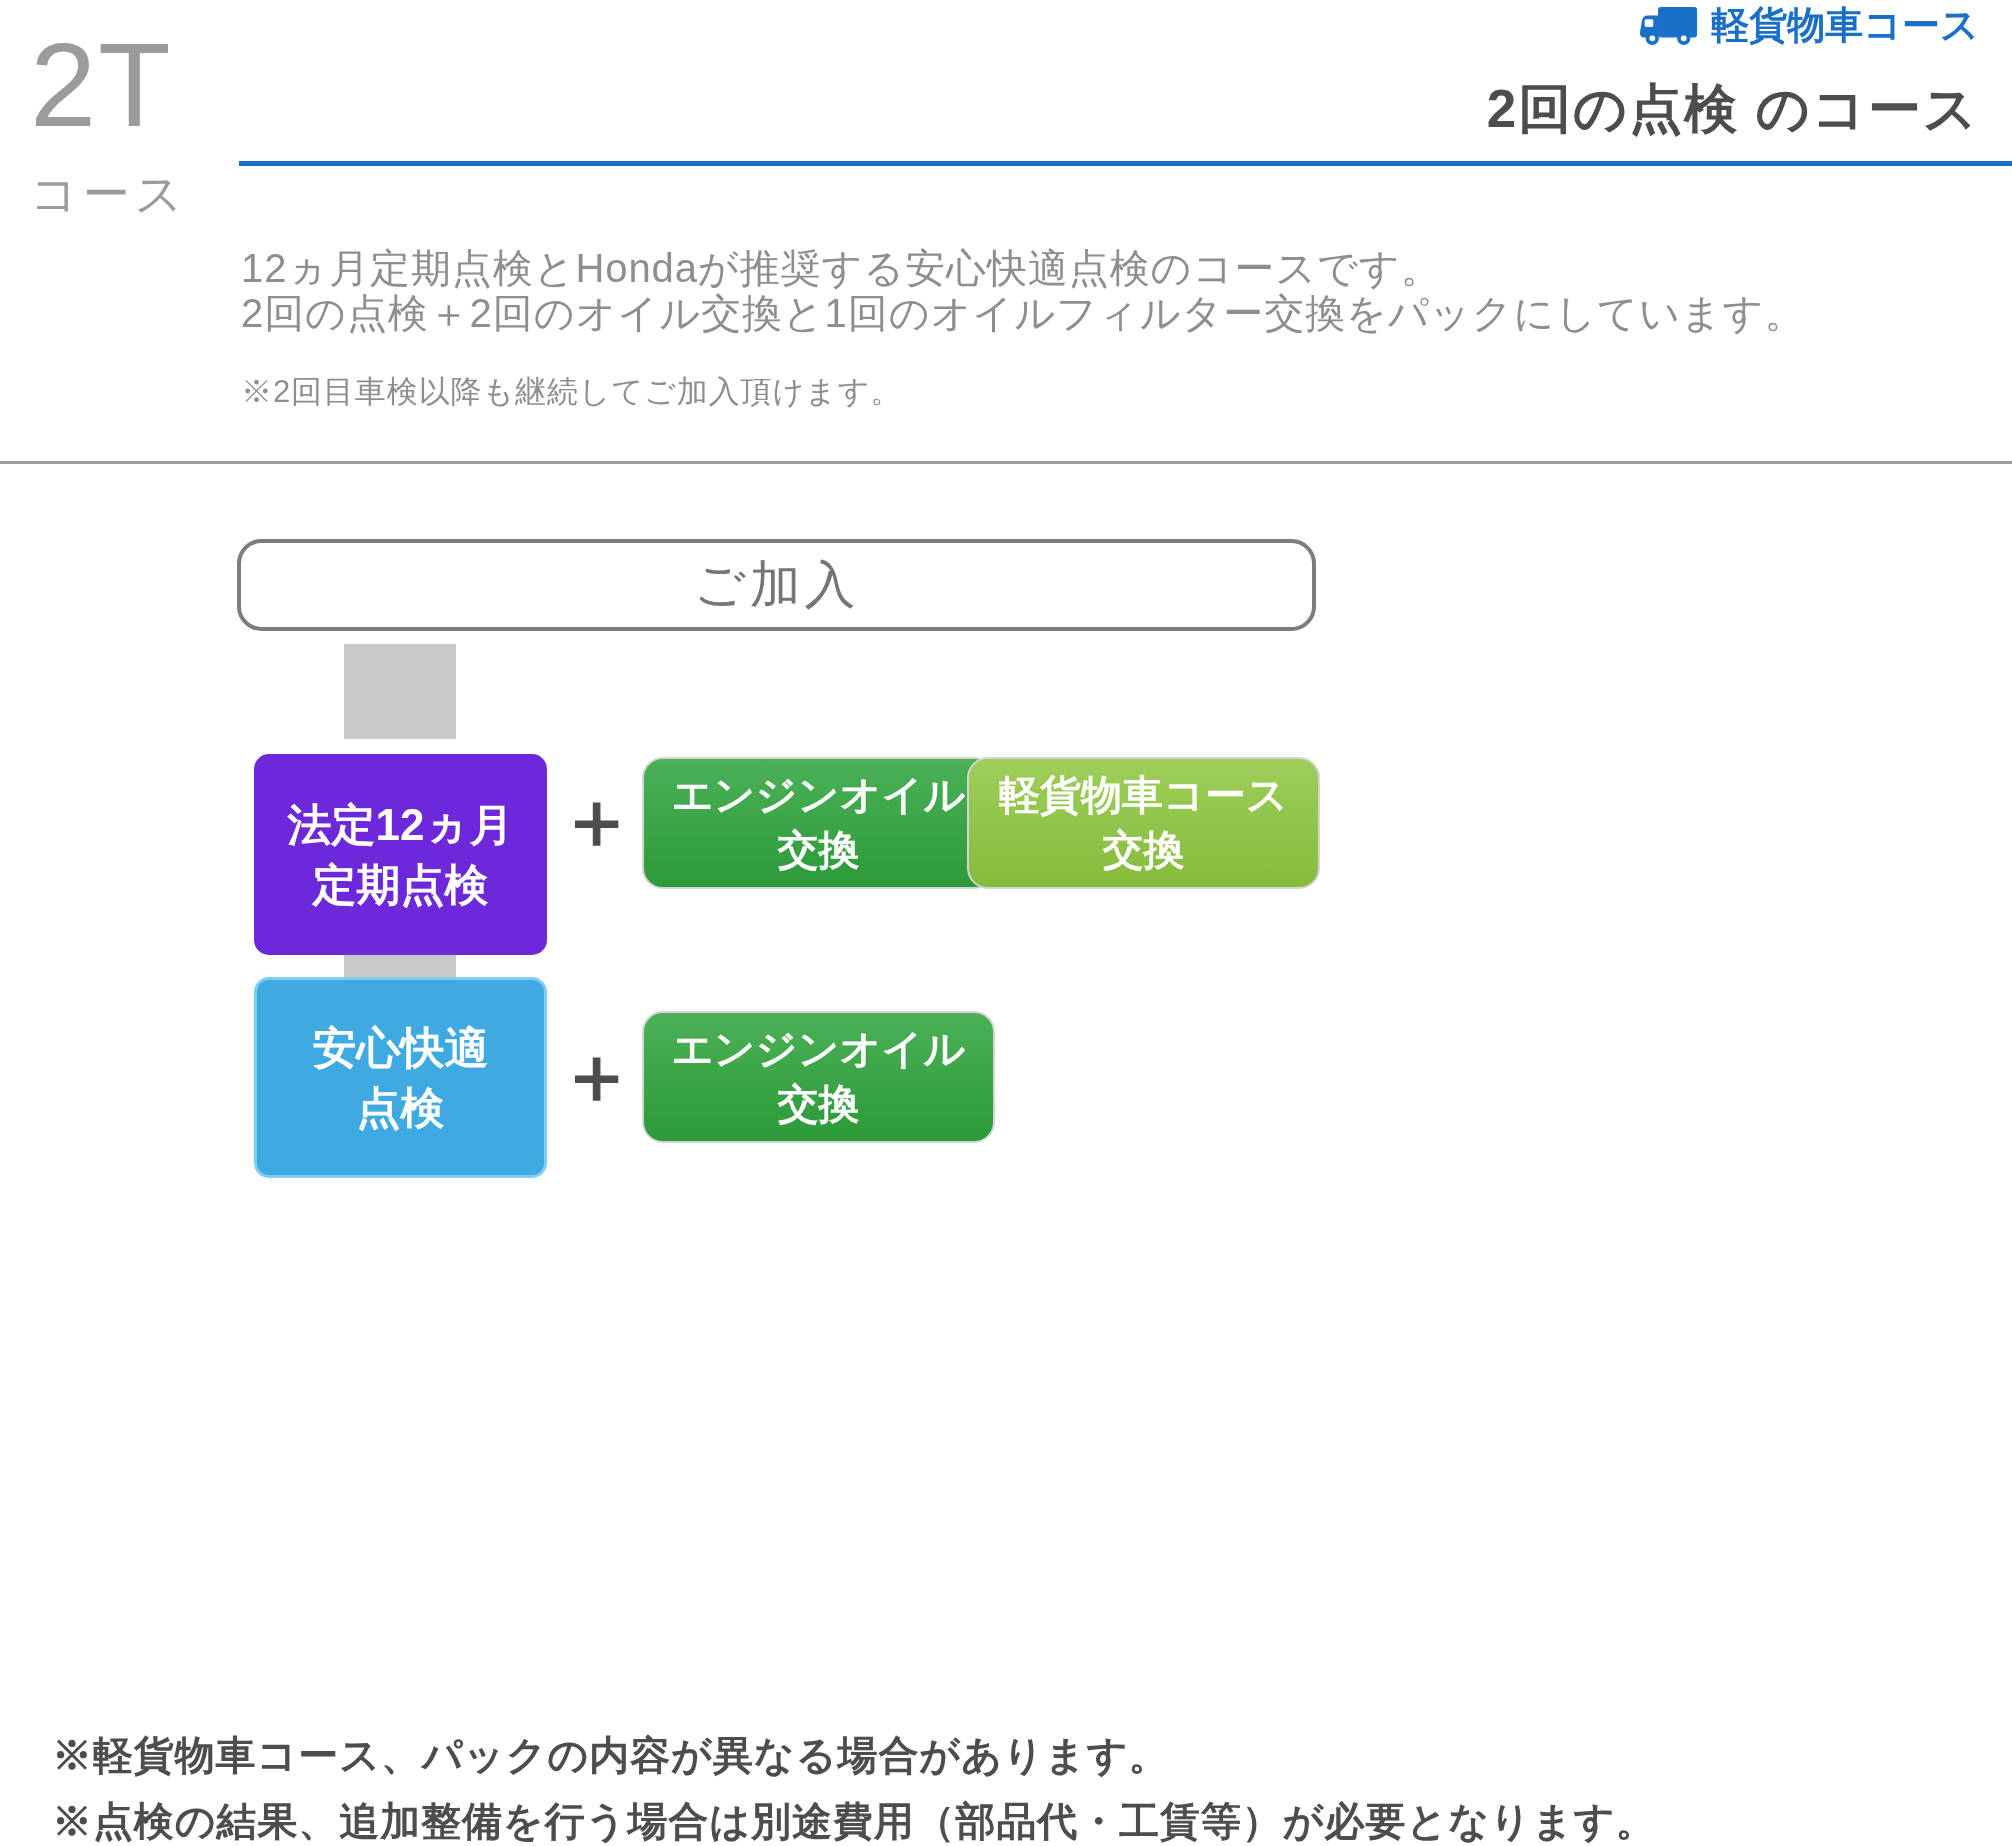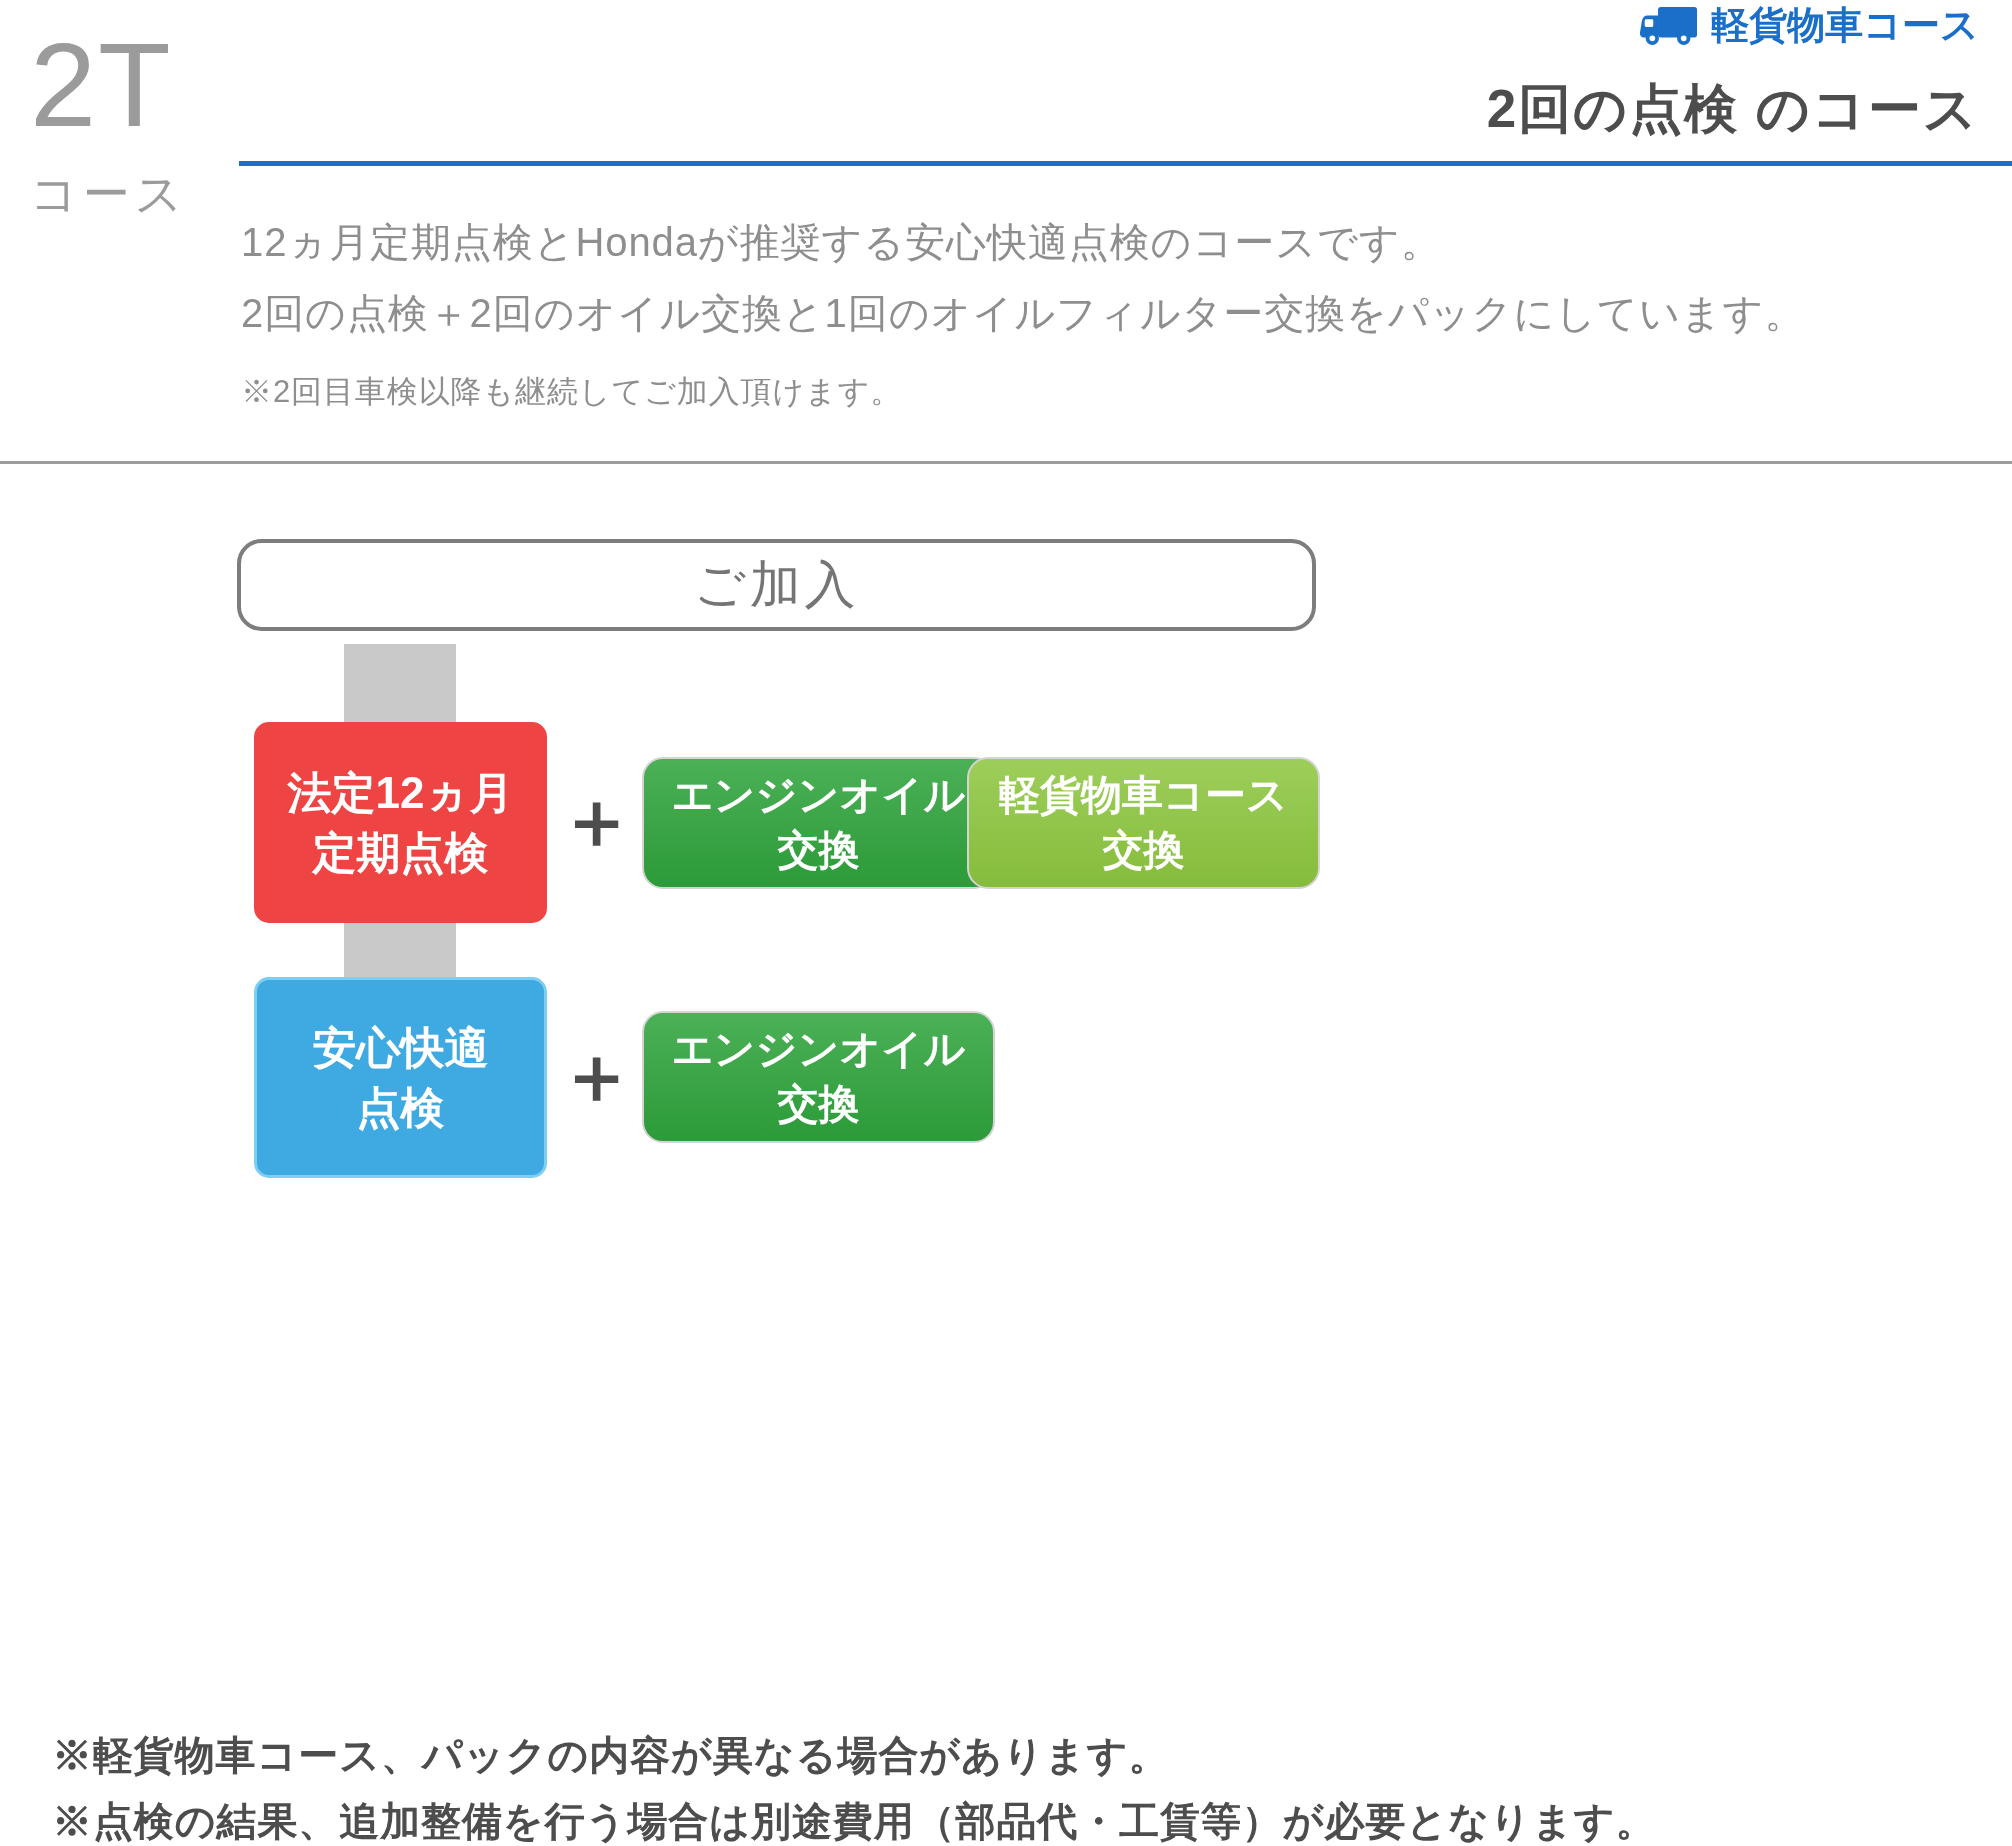--- a/index.html
+++ b/index.html
@@ -21,21 +21,21 @@
   .badge svg { display:block; }
 
   .page-title {
     position:absolute; top:74px; right:34px; font-size:53px;
     font-weight:bold; color:#4d4d4d; letter-spacing:1.9px;
   }
   .title-rule { position:absolute; top:161px; left:239px; right:0; height:4.7px; background:#1a6fc8; }
 
   
   .intro-line { position:absolute; left:241px; font-size:40px; color:#8e8e8e; letter-spacing:0.9px; }
-  .intro-line.l1 { top:215px; }
+  .intro-line.l1 { top:241px; }
   .intro-line.l2 { top:286px; }
   .intro-note  { position:absolute; left:241px; top:371px; font-size:31px; color:#8e8e8e; letter-spacing:0.9px; }
 
   .divider { position:absolute; top:461px; left:0; width:100%; height:2.8px; background:#9b9b9b; }
 
   
   .entry-box {
     position:absolute; left:237px; top:539px; width:1079px; height:92px;
     border:4.7px solid #7d7d7d; border-radius:24.6px; background:#ffffff;
     display:flex; align-items:center; justify-content:center;
@@ -110,21 +110,21 @@
 
   <div class="divider"></div>
 
   <div class="connector c1"></div>
   <div class="connector c2"></div>
 
   <div class="entry-box">
     <span>ご加入</span>
   </div>
 
-  <div class="node main-node row1" style="background-color: #ef4444;">
+  <div class="node main-node row1" style="background-color: #6d28d9; margin-top: 32px;">
     <span>法定12ヵ月</span>
     <span>定期点検</span>
   </div>
 
   <div class="plus p1">＋</div>
 
   <div class="node item-node r1a" style="background-color: rgb(46, 163, 59);">
     <span>エンジンオイル</span>
     <span>交換</span>
   </div>

